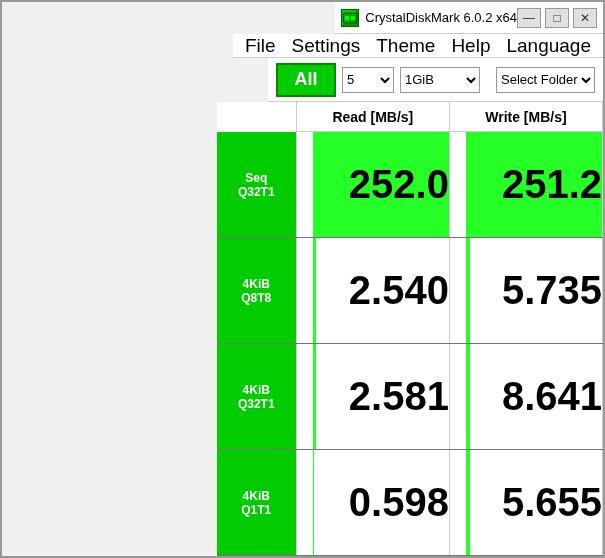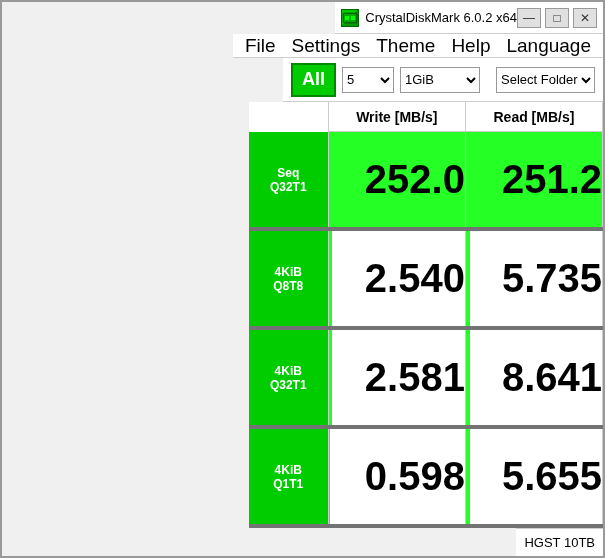--- a/index.html
+++ b/index.html
@@ -88,21 +88,21 @@
       gap: 6px;
       height: 44px;
     }
 
     .all-btn {
       background: #00cc00;
       border: 2px solid #008800;
       color: white;
       font-weight: bold;
       font-size: 18px;
-      width: 45px;
+      width: 60px;
       height: 34px;
       cursor: pointer;
       display: flex;
       align-items: center;
       justify-content: center;
     }
 
     .toolbar-select {
       height: 26px;
       border: 1px solid #999;
@@ -141,21 +141,22 @@
       font-weight: bold;
       font-size: 14px;
       border-right: 1px solid #ccc;
       border-bottom: 1px solid #ccc;
       background: white;
     }
 
     .data-row {
       display: flex;
       flex: 1;
-      border-bottom: 4px solid #737373;
+      border-bottom: 1px solid #737373;
+      gap: 16px;
     }
 
     .row-label {
       width: 80px;
       display: flex;
       align-items: center;
       justify-content: center;
       flex-direction: column;
       border-right: 1px solid #ccc;
       background: #00cc00;
@@ -252,22 +253,22 @@
     </select>
     <select class="toolbar-select select-folder">
       <option>Select Folder</option>
     </select>
   </div>
 
   <div class="main-content">
 
     <div class="header-row">
       <div class="header-spacer"></div>
+      <div class="header-cell">Read [MB/s]</div>
       <div class="header-cell">Write [MB/s]</div>
-      <div class="header-cell">Read [MB/s]</div>
     </div>
 
     <div id="rows-container" style="display:flex; flex-direction:column; flex:1;">
         <div class="data-row">
           <div class="row-label">
             <span>Seq</span>
             <span>Q32T1</span>
           </div>
           <div class="data-cell">
             <div class="green-bar" style="width: 100%;"></div>
@@ -317,17 +318,14 @@
           </div>
           <div class="data-cell">
             <div class="green-bar" style="width: 3%;"></div>
             <span class="value">5.655</span>
           </div>
         </div>
       </div>
 
   </div>
 
-  <div class="status-bar">
-    <span>HGST 10TB</span>
-  </div>
 
 </div>
 
 </body></html>

